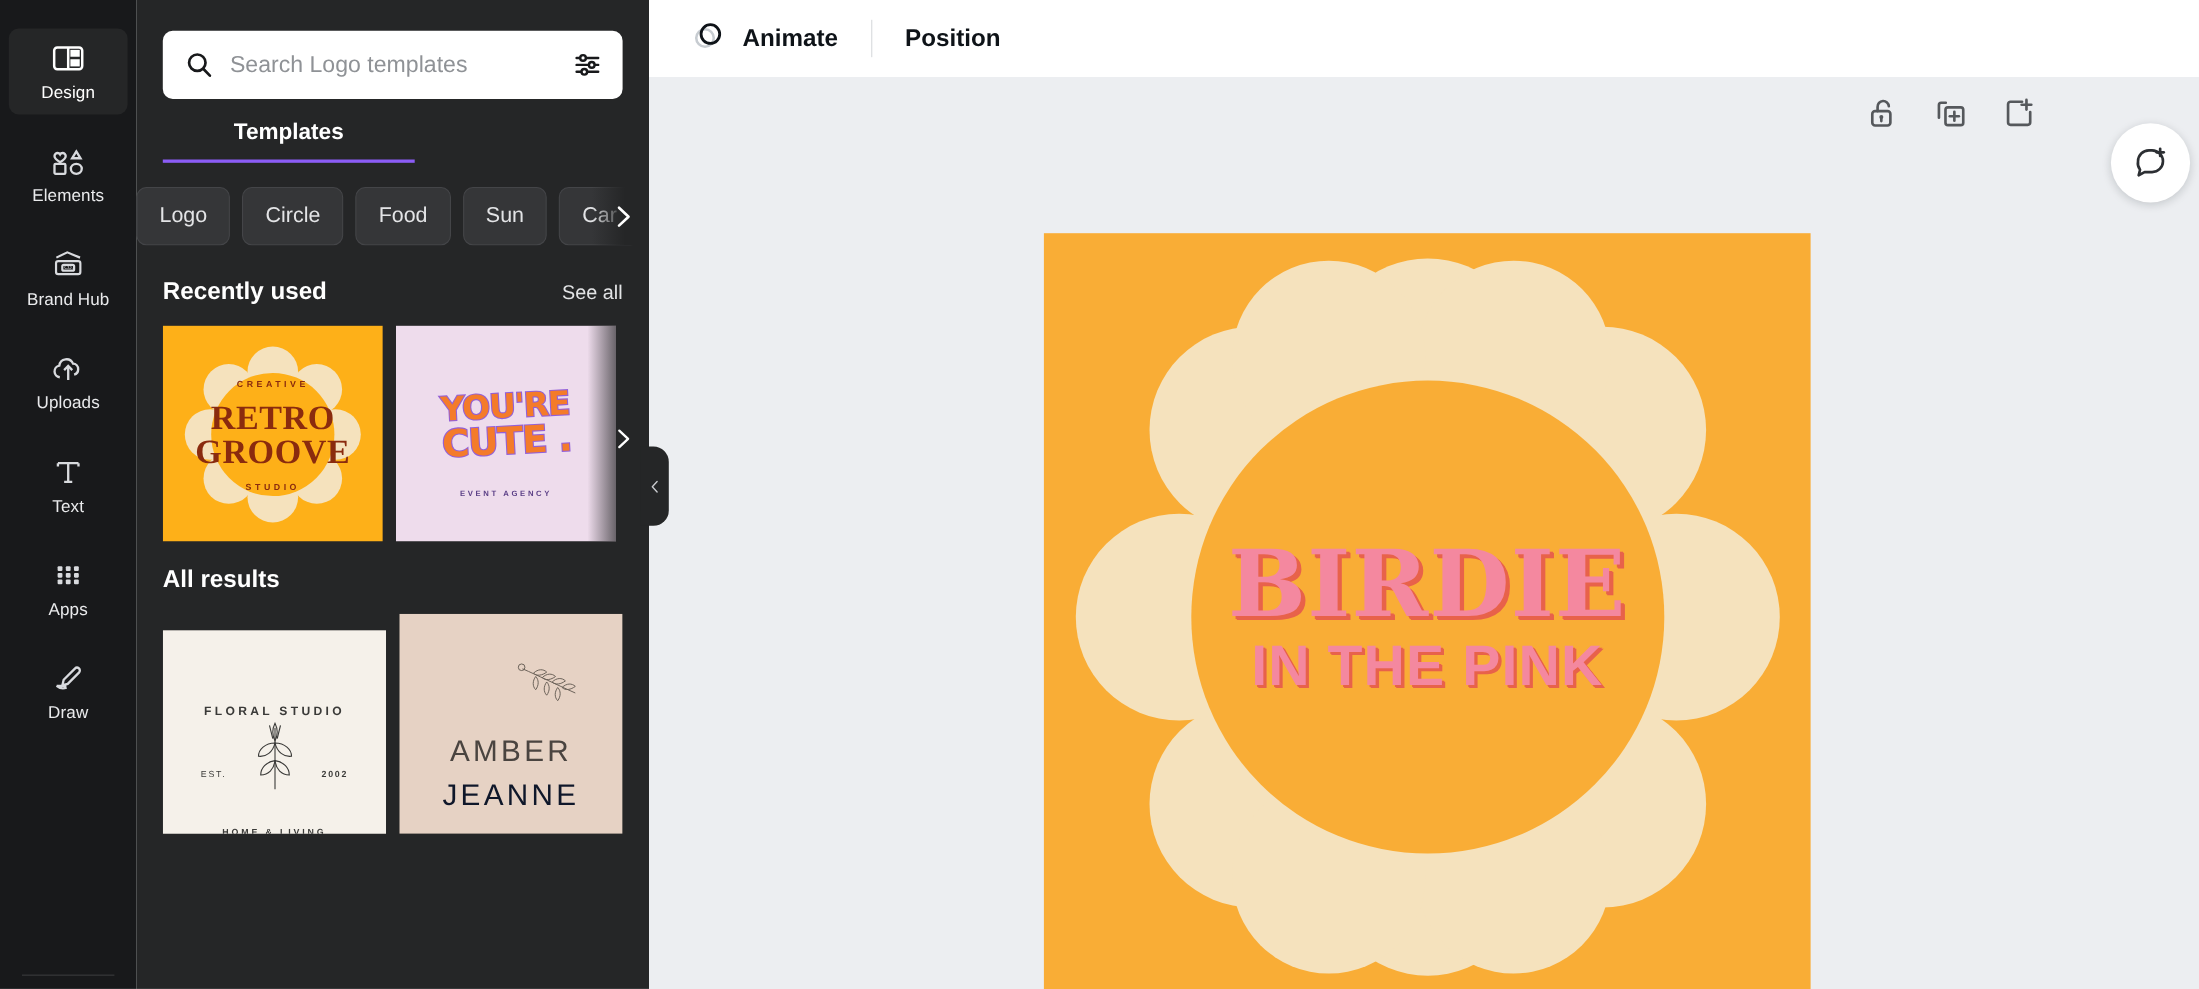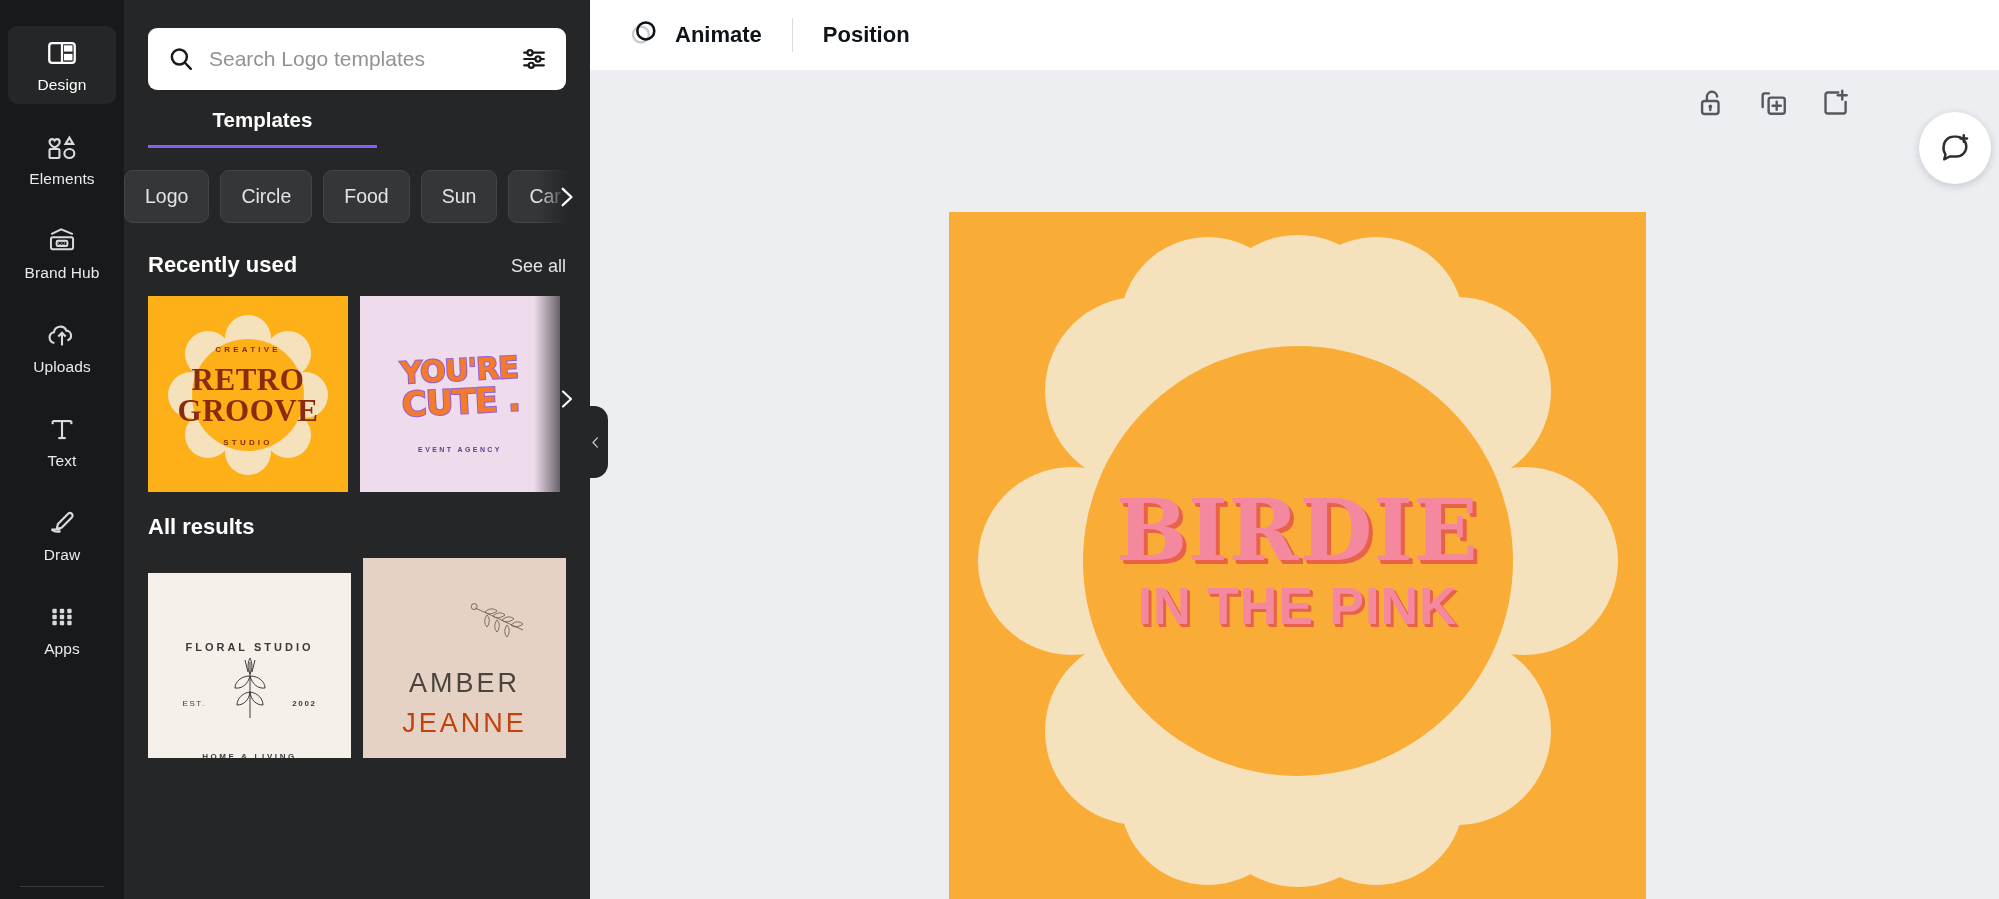--- a/index.html
+++ b/index.html
@@ -208,21 +208,21 @@
   .fl-plant { position: absolute; left: 50%; top: 56%; transform: translate(-50%,-50%); }
 
   .tb-amber { background: #e6d2c4; width: 100%; height: 100%; position: relative; }
   .am-l1 {
     position: absolute; left: 50%; top: 55%; transform: translateX(-50%);
     font-size: 27px; letter-spacing: 3px; color: #4a4440;
     font-family: "Liberation Sans", sans-serif; white-space: nowrap;
   }
   .am-l2 {
     position: absolute; left: 50%; top: 75%; transform: translateX(-50%);
-    font-size: 27px; letter-spacing: 3px; color: #c2410c;
+    font-size: 27px; letter-spacing: 3px; color: #0f172a;
     font-family: "Liberation Sans", sans-serif; white-space: nowrap;
   }
   .am-sprig { position: absolute; left: 52%; top: 20%; }
 
   
   .collapse {
     position: absolute; left: 582px; top: 406px;
     width: 26px; height: 72px;
     background: #252627;
     border-radius: 0 14px 14px 0;
@@ -344,48 +344,48 @@
       <span class="rail-ico">
         <svg viewBox="0 0 24 24" fill="none" stroke="#d8dade" stroke-width="1.5">
           <line x1="5.4" y1="6.4" x2="18.6" y2="6.4"></line>
           <line x1="5.4" y1="6.4" x2="5.4" y2="8.6"></line>
           <line x1="18.6" y1="6.4" x2="18.6" y2="8.6"></line>
           <line x1="12" y1="6.4" x2="12" y2="18.4"></line>
           <line x1="9.4" y1="18.4" x2="14.6" y2="18.4"></line>
         </svg>
       </span>
       <span class="rail-label">Text</span>
-    </div>
-
-    <div class="rail-item">
-      <span class="rail-ico">
-        <svg viewBox="0 0 24 24" fill="none" stroke="#d8dade" stroke-width="1.5">
-          <path d="M18.9 5.4a1.9 1.9 0 0 1 0 2.7l-7.2 7.2-3.4.8.8-3.4 7.2-7.2a1.9 1.9 0 0 1 2.6-.1z"></path>
-          <path d="M4.6 16.6h6.2"></path>
-          <path d="M4.6 16.6c1.8 1.6 4.2 1.9 6.4 1.2"></path>
-        </svg>
-      </span>
-      <span class="rail-label">Draw</span>
     </div>
 
     <div class="rail-item">
       <span class="rail-ico">
         <svg viewBox="0 0 24 24" fill="#d8dade">
           <rect x="5.2" y="6.2" width="3.1" height="3.1" rx=".7"></rect>
           <rect x="10.45" y="6.2" width="3.1" height="3.1" rx=".7"></rect>
           <rect x="15.7" y="6.2" width="3.1" height="3.1" rx=".7"></rect>
           <rect x="5.2" y="10.45" width="3.1" height="3.1" rx=".7"></rect>
           <rect x="10.45" y="10.45" width="3.1" height="3.1" rx=".7"></rect>
           <rect x="15.7" y="10.45" width="3.1" height="3.1" rx=".7"></rect>
           <rect x="5.2" y="14.7" width="3.1" height="3.1" rx=".7"></rect>
           <rect x="10.45" y="14.7" width="3.1" height="3.1" rx=".7"></rect>
           <rect x="15.7" y="14.7" width="3.1" height="3.1" rx=".7"></rect>
         </svg>
       </span>
       <span class="rail-label">Apps</span>
+    </div>
+
+    <div class="rail-item">
+      <span class="rail-ico">
+        <svg viewBox="0 0 24 24" fill="none" stroke="#d8dade" stroke-width="1.5">
+          <path d="M18.9 5.4a1.9 1.9 0 0 1 0 2.7l-7.2 7.2-3.4.8.8-3.4 7.2-7.2a1.9 1.9 0 0 1 2.6-.1z"></path>
+          <path d="M4.6 16.6h6.2"></path>
+          <path d="M4.6 16.6c1.8 1.6 4.2 1.9 6.4 1.2"></path>
+        </svg>
+      </span>
+      <span class="rail-label">Draw</span>
     </div>
 
     <div class="rail-sep"></div>
   </div>
 
   <div class="panel">
 
     <div class="search-wrap">
       <div class="searchbar">
         <span class="s-ico">

